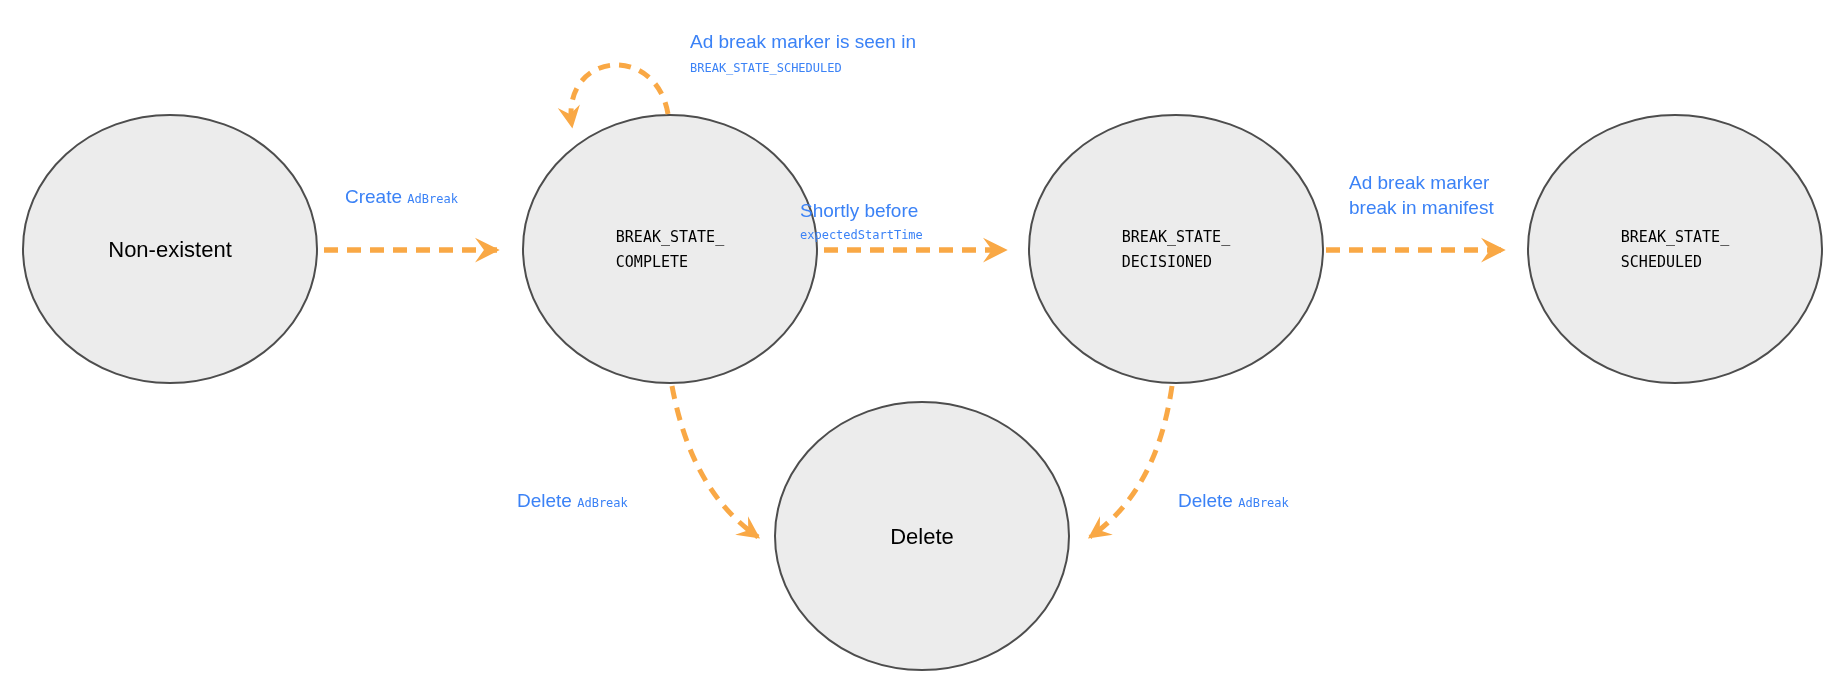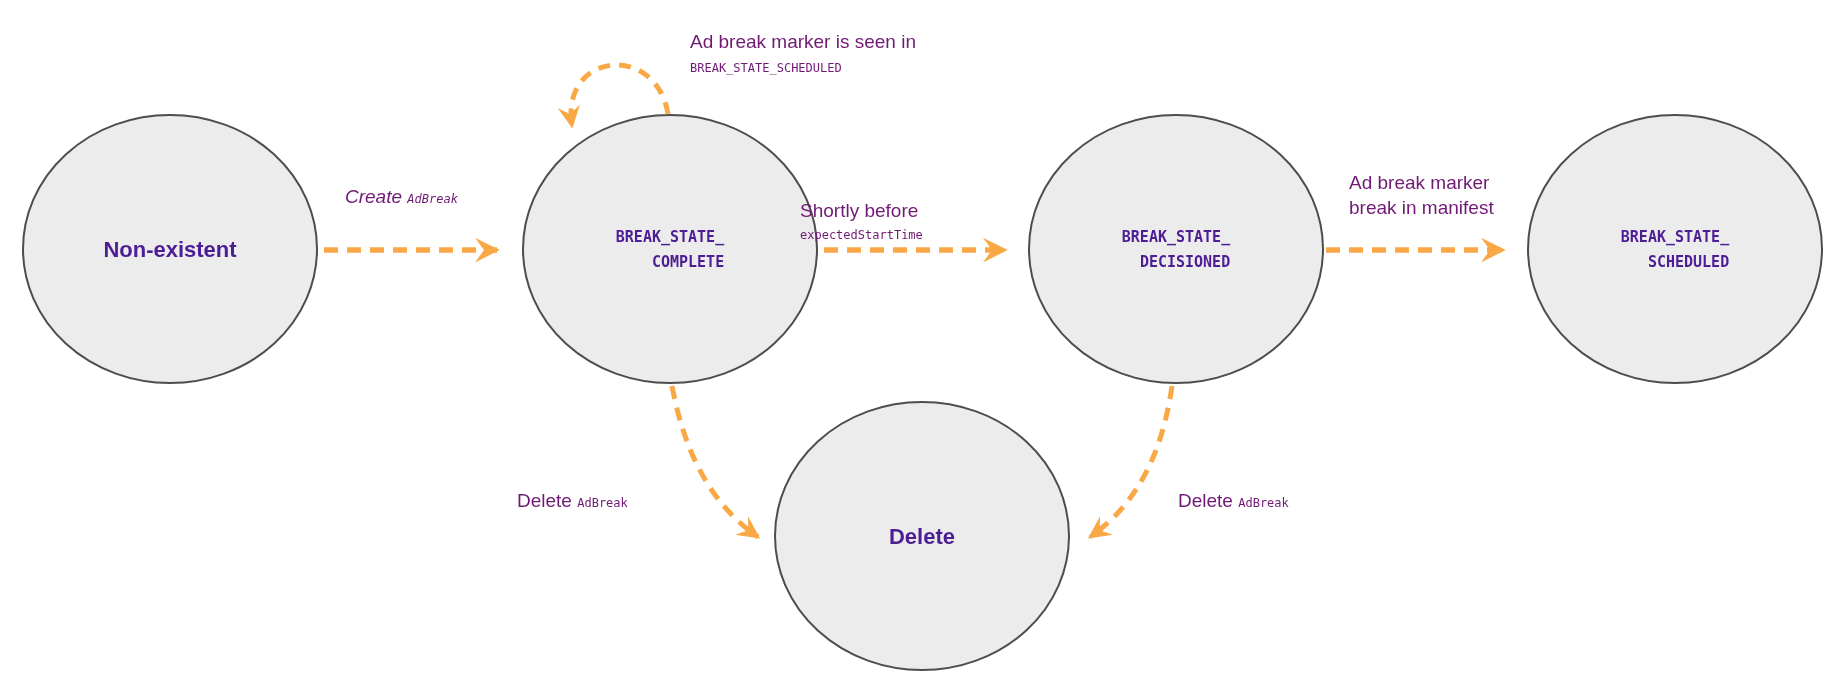--- a/index.html
+++ b/index.html
@@ -7,29 +7,29 @@
     position: relative;
     width: 1844px;
     height: 687px;
     overflow: hidden;
     background: #ffffff;
     font-family: "Liberation Sans", sans-serif;
     color: #1d1d1d;
   }
   #diagram-svg { position: absolute; left: 0; top: 0; }
 
-  .lbl { position: absolute; white-space: nowrap; font-size: 19px; line-height: 26px; color: #701a75; }
+  .lbl { position: absolute; white-space: nowrap; font-size: 19px; line-height: 26px; color: #3b82f6; }
   .code { font-family: "DejaVu Sans Mono", monospace; font-size: 12px; }
   .node-label {
     position: absolute;
     transform: translate(-50%, -50%);
-    text-align: right;
-    font-weight: bold;
+    text-align: left;
+    font-weight: normal;
     font-size: 22px;
-    color: #4c1d95;
+    color: #000000;
     white-space: nowrap;
   }
   .node-label.mono {
     font-family: "DejaVu Sans Mono", monospace;
     font-size: 15px;
     line-height: 25px;
   }
   .multiline { line-height: 25px; }
 </style>
 </head>
@@ -72,21 +72,21 @@
     <div>DECISIONED</div>
   </div>
 
   <div class="node-label mono" style="left:1675px; top:250px;">
     <div>BREAK_STATE_</div>
     <div>SCHEDULED</div>
   </div>
 
   <div class="node-label" style="left:922px; top:537px;">Delete</div>
 
-  <div class="lbl" style="left:345px; top:184px;font-style:italic;">
+  <div class="lbl" style="left:345px; top:184px;">
     <span>Create </span><span class="code">AdBreak</span>
   </div>
 
   <div class="lbl" style="left:690px; top:29px;">
     <div>Ad break marker is seen in</div>
     <div class="code">BREAK_STATE_SCHEDULED</div>
   </div>
 
   <div class="lbl multiline" style="left:800px; top:170px;margin-top:28px;">
     <div>Shortly before</div>

